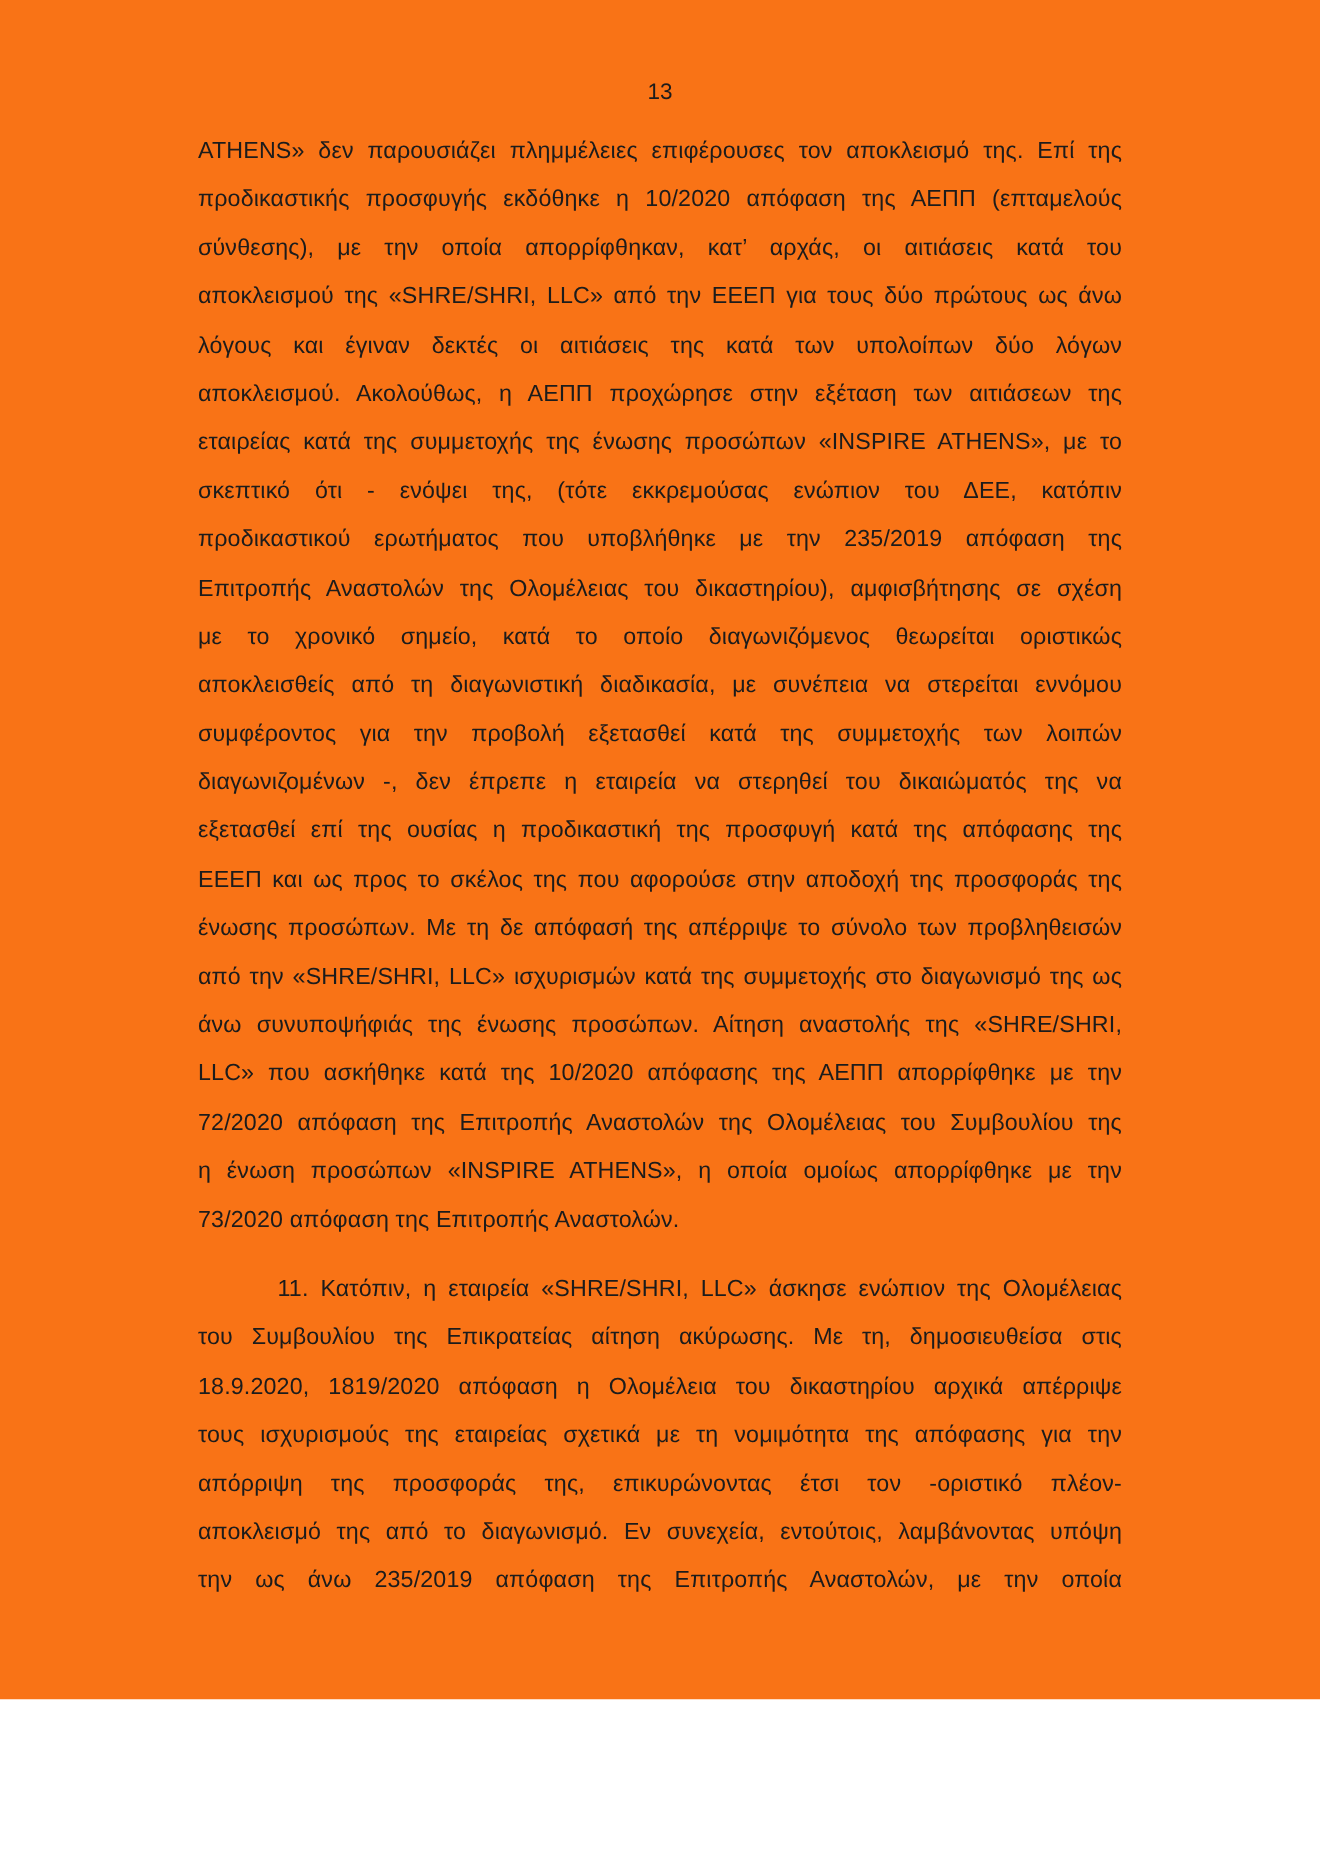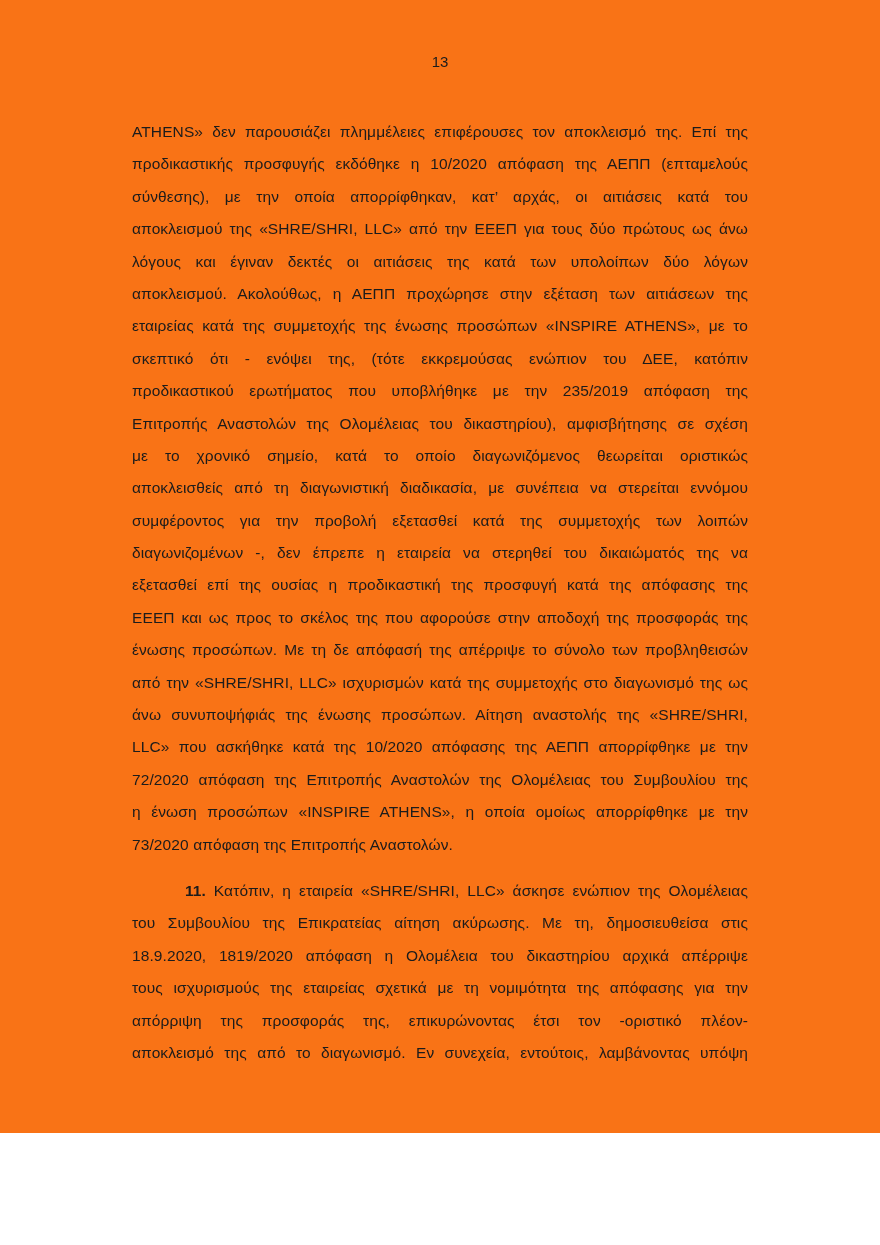--- a/index.html
+++ b/index.html
@@ -20,21 +20,21 @@
     position: absolute;
     top: 53px;
     left: 0;
     right: 0;
     text-align: center;
     font-size: 15px;
     color: #1c1c1c;
   }
   .doc-body {
     position: absolute;
-    top: 116px;
+    top: 85px;
     left: 132px;
     width: 616px;
   }
   .paragraph { margin: 0; }
   .paragraph + .paragraph { margin-top: 14px; }
   .line {
     font-size: 15.5px;
     line-height: 32.4px;
     height: 32.4px;
     text-align: justify;
@@ -42,21 +42,21 @@
     letter-spacing: 0.1px;
     overflow: hidden;
   }
   .line.no-justify {
     text-align-last: left;
   }
   .line.indent {
     text-indent: 53px;
   }
   .line strong {
-    font-weight: bold;
+    font-weight: normal;
   }
   .footer-ref {
     position: absolute;
     top: 1155px;
     right: 128px;
     font-family: "Liberation Serif", "DejaVu Serif", serif;
     font-size: 21px;
     color: #111111;
     white-space: pre;
   }
@@ -93,17 +93,18 @@
         <div class="line">η ένωση προσώπων «INSPIRE ATHENS», η οποία ομοίως απορρίφθηκε με την</div>
         <div class="line no-justify">73/2020 απόφαση της Επιτροπής Αναστολών.</div>
       </div>
       <div class="paragraph">
         <div class="line indent"><strong>11.</strong> Κατόπιν, η εταιρεία «SHRE/SHRI, LLC» άσκησε ενώπιον της Ολομέλειας</div>
         <div class="line">του Συμβουλίου της Επικρατείας αίτηση ακύρωσης. Με τη, δημοσιευθείσα στις</div>
         <div class="line">18.9.2020, 1819/2020 απόφαση η Ολομέλεια του δικαστηρίου αρχικά απέρριψε</div>
         <div class="line">τους ισχυρισμούς της εταιρείας σχετικά με τη νομιμότητα της απόφασης για την</div>
         <div class="line">απόρριψη της προσφοράς της, επικυρώνοντας έτσι τον -οριστικό πλέον-</div>
         <div class="line">αποκλεισμό της από το διαγωνισμό. Εν συνεχεία, εντούτοις, λαμβάνοντας υπόψη</div>
+        <div class="line">την ως άνω 235/2019 απόφαση της Επιτροπής Αναστολών, με την οποία</div>
       </div>
     </div>
 
   <div class="footer-ref">Α.Κ/prx.kl7.21/535  φ</div>
 </div>
 
 </body></html>

